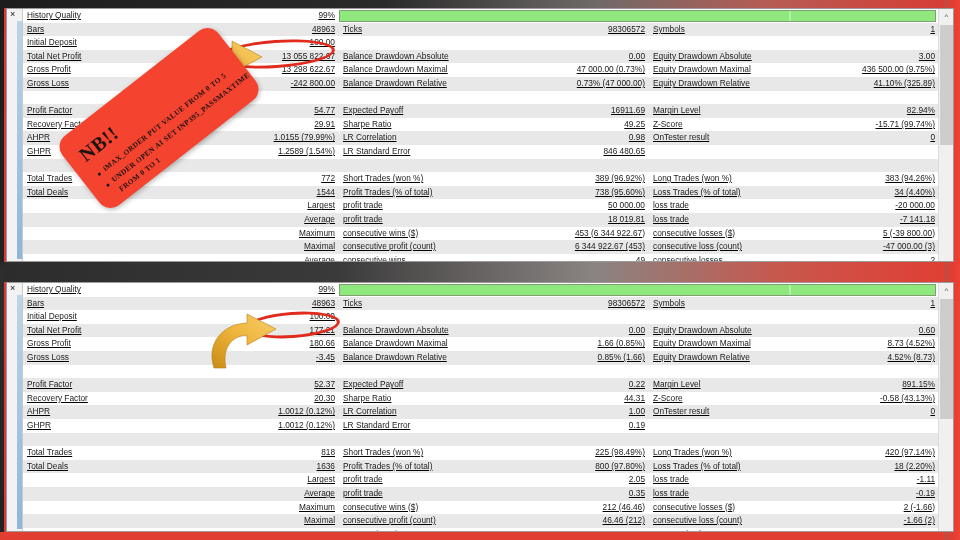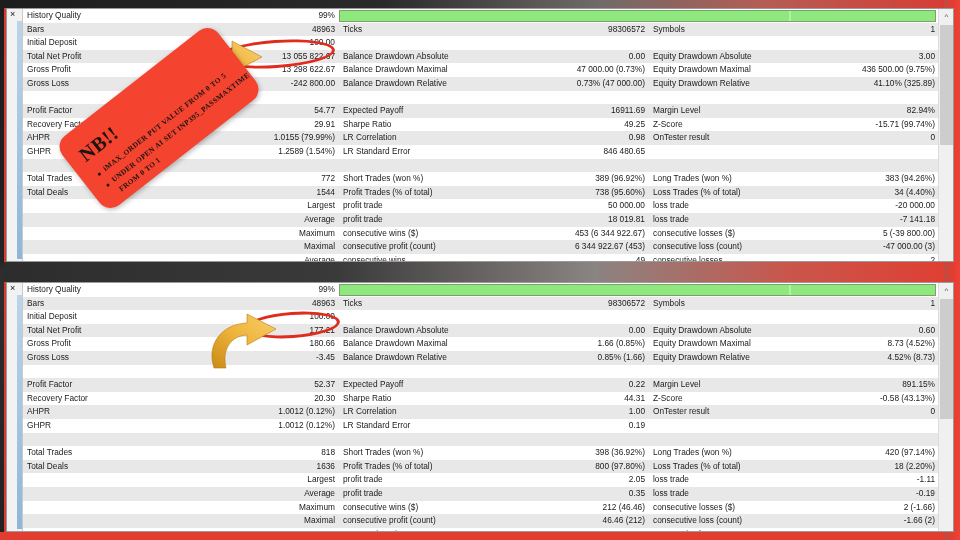--- a/index.html
+++ b/index.html
@@ -55,21 +55,21 @@
     position: absolute; left: 3px; top: 1px;
     font-size: 9px; line-height: 9px; color: #111;
     font-family: "Liberation Sans", sans-serif;
     cursor: pointer;
   }
   .gutter .accent {
     position: absolute; left: 10px; top: 12px; width: 5px; bottom: 2px;
     background: linear-gradient(180deg,#bcd4e8,#8fb6d8);
   }
 
-  .grid-area { flex: 1 1 auto; position: relative; overflow: hidden; }
+  .grid-area { flex: 1 1 auto; position: relative; overflow: hidden; text-decoration: underline; }
 
   .scroll {
     width: 15px; flex: 0 0 15px;
     background: #f0f0f0;
     border-left: 1px solid #dcdcdc;
     position: relative;
   }
   .scroll .arrow {
     position: absolute; left: 0; top: 0; width: 15px; height: 15px;
     background: #f0f0f0;
@@ -465,21 +465,21 @@
                 <td class="val"></td>
                 <td class="lbl"></td>
                 <td class="val"></td>
                 <td class="lbl"></td>
                 <td class="val"></td>
               </tr>
               <tr class="odd">
                 <td class="lbl">Total Trades</td>
                 <td class="val">818</td>
                 <td class="lbl">Short Trades (won %)</td>
-                <td class="val">398 (36.92%)</td>
+                <td class="val">225 (98.49%)</td>
                 <td class="lbl">Long Trades (won %)</td>
                 <td class="val">420 (97.14%)</td>
               </tr>
               <tr class="even">
                 <td class="lbl">Total Deals</td>
                 <td class="val">1636</td>
                 <td class="lbl">Profit Trades (% of total)</td>
                 <td class="val">800 (97.80%)</td>
                 <td class="lbl">Loss Trades (% of total)</td>
                 <td class="val">18 (2.20%)</td>

